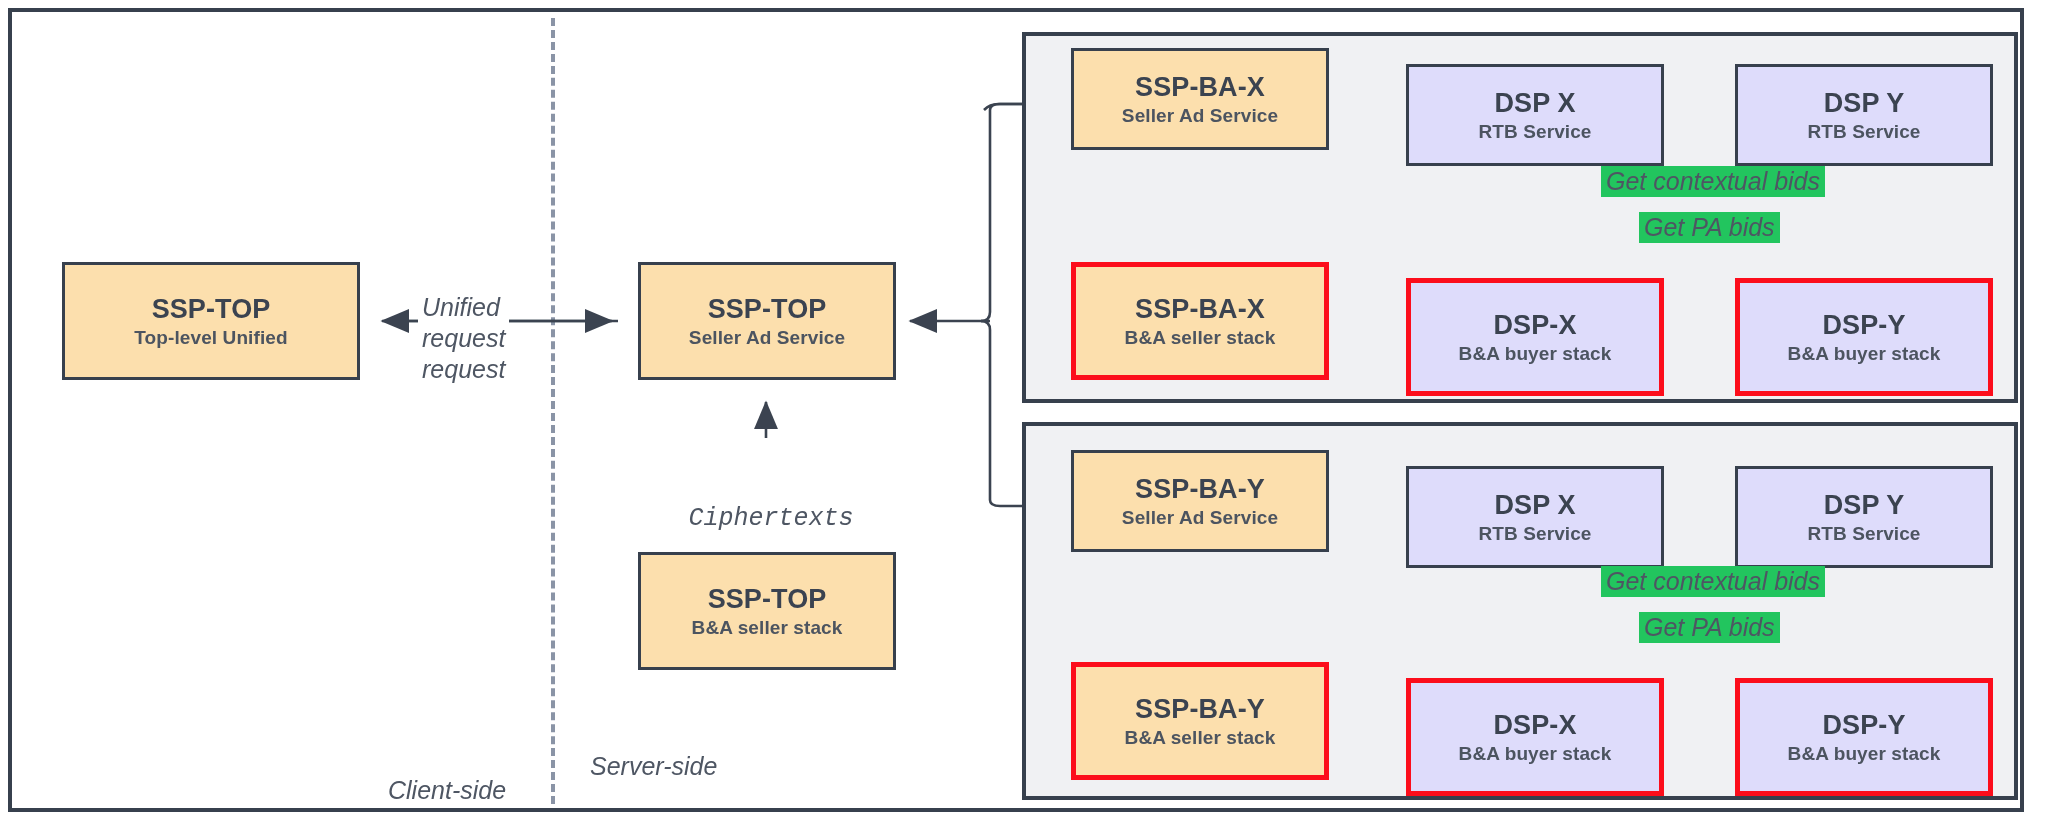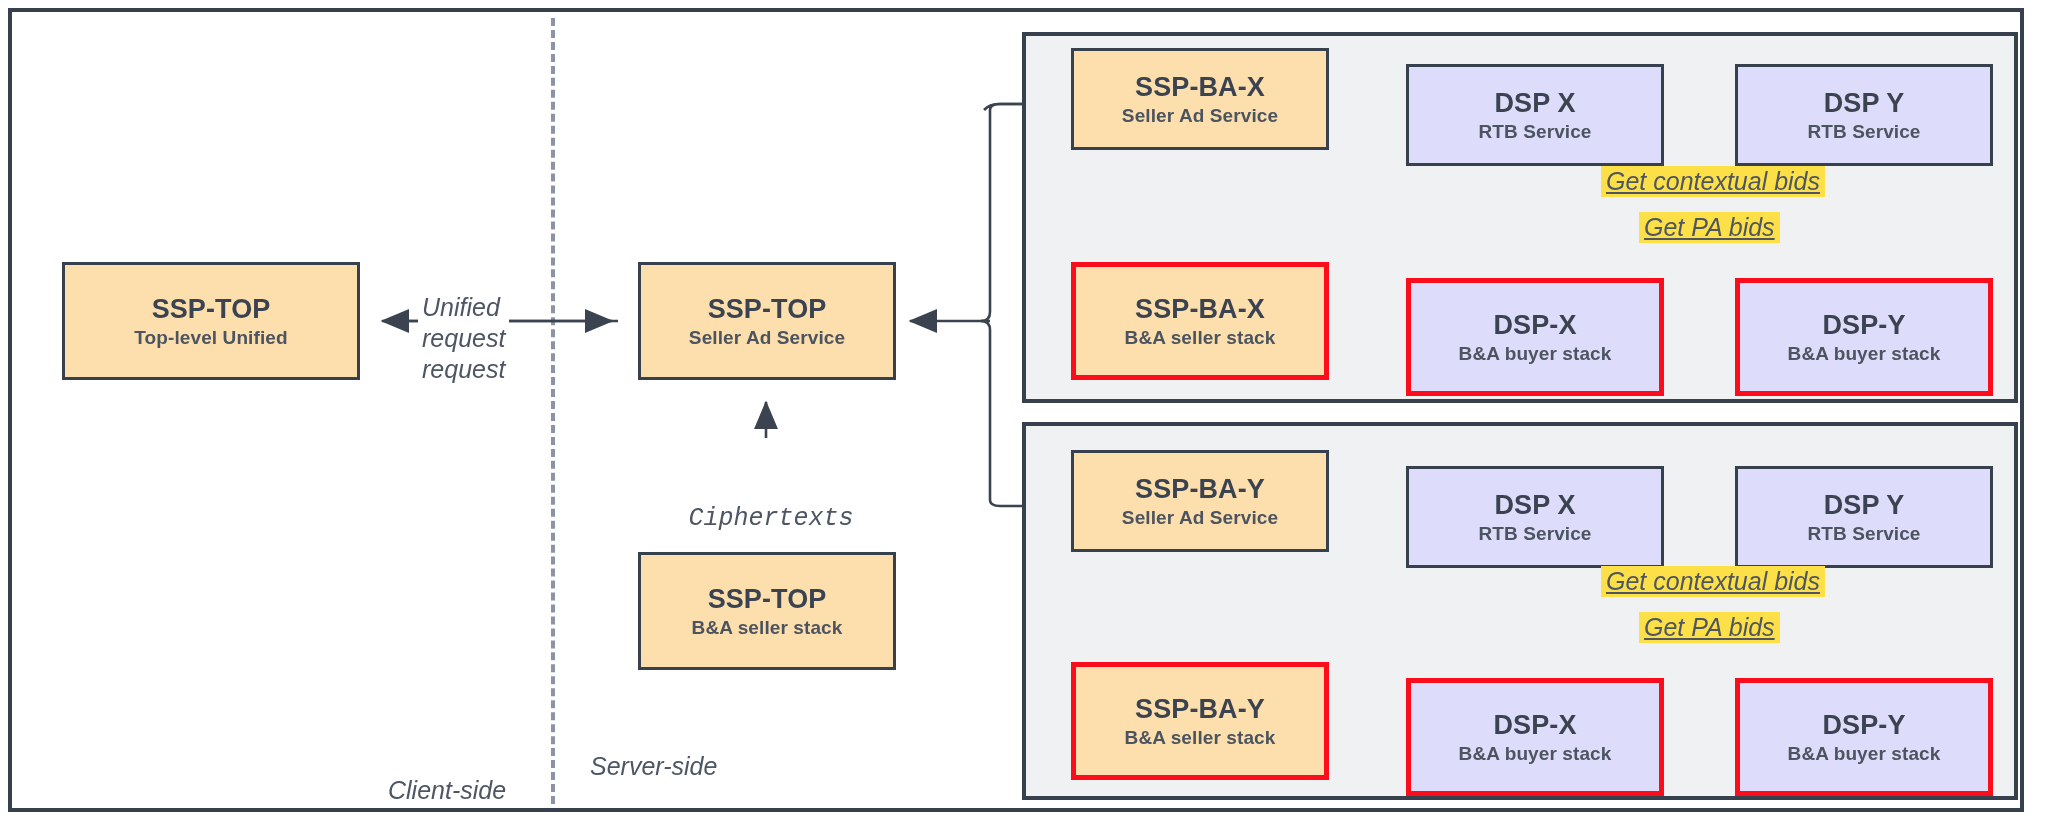--- a/index.html
+++ b/index.html
@@ -26,21 +26,21 @@
   .fill-orange{background:#fcdfad;}
   .fill-purple{background:#dedcfb;margin-top:16px;}
   .bd-dark{border:3px solid #37404d;}
   .bd-red{border:5px solid #fc0d1b;}
 
   .lbl{position:absolute;font-style:italic;color:#4e5663;font-size:25px;
     line-height:1.24;white-space:nowrap;}
   .lbl-mono{position:absolute;font-family:"Liberation Mono",monospace;font-style:italic;
     color:#4e5663;font-size:25px;line-height:1.3;text-align:center;white-space:pre;}
   .lbl-bg{background:#ffffff;padding:0 4px;}
-  .lbl-panel{background:#fde047;padding:0 5px;text-decoration:underline;}
+  .lbl-panel{background:#22c55e;padding:0 5px;}
 
   svg.edges{position:absolute;left:0;top:0;width:2048px;height:837px;overflow:visible;
     pointer-events:none;}
 </style>
 </head>
 <body>
 
 <div id="stage">
 
   <div class="outer-frame"></div>

